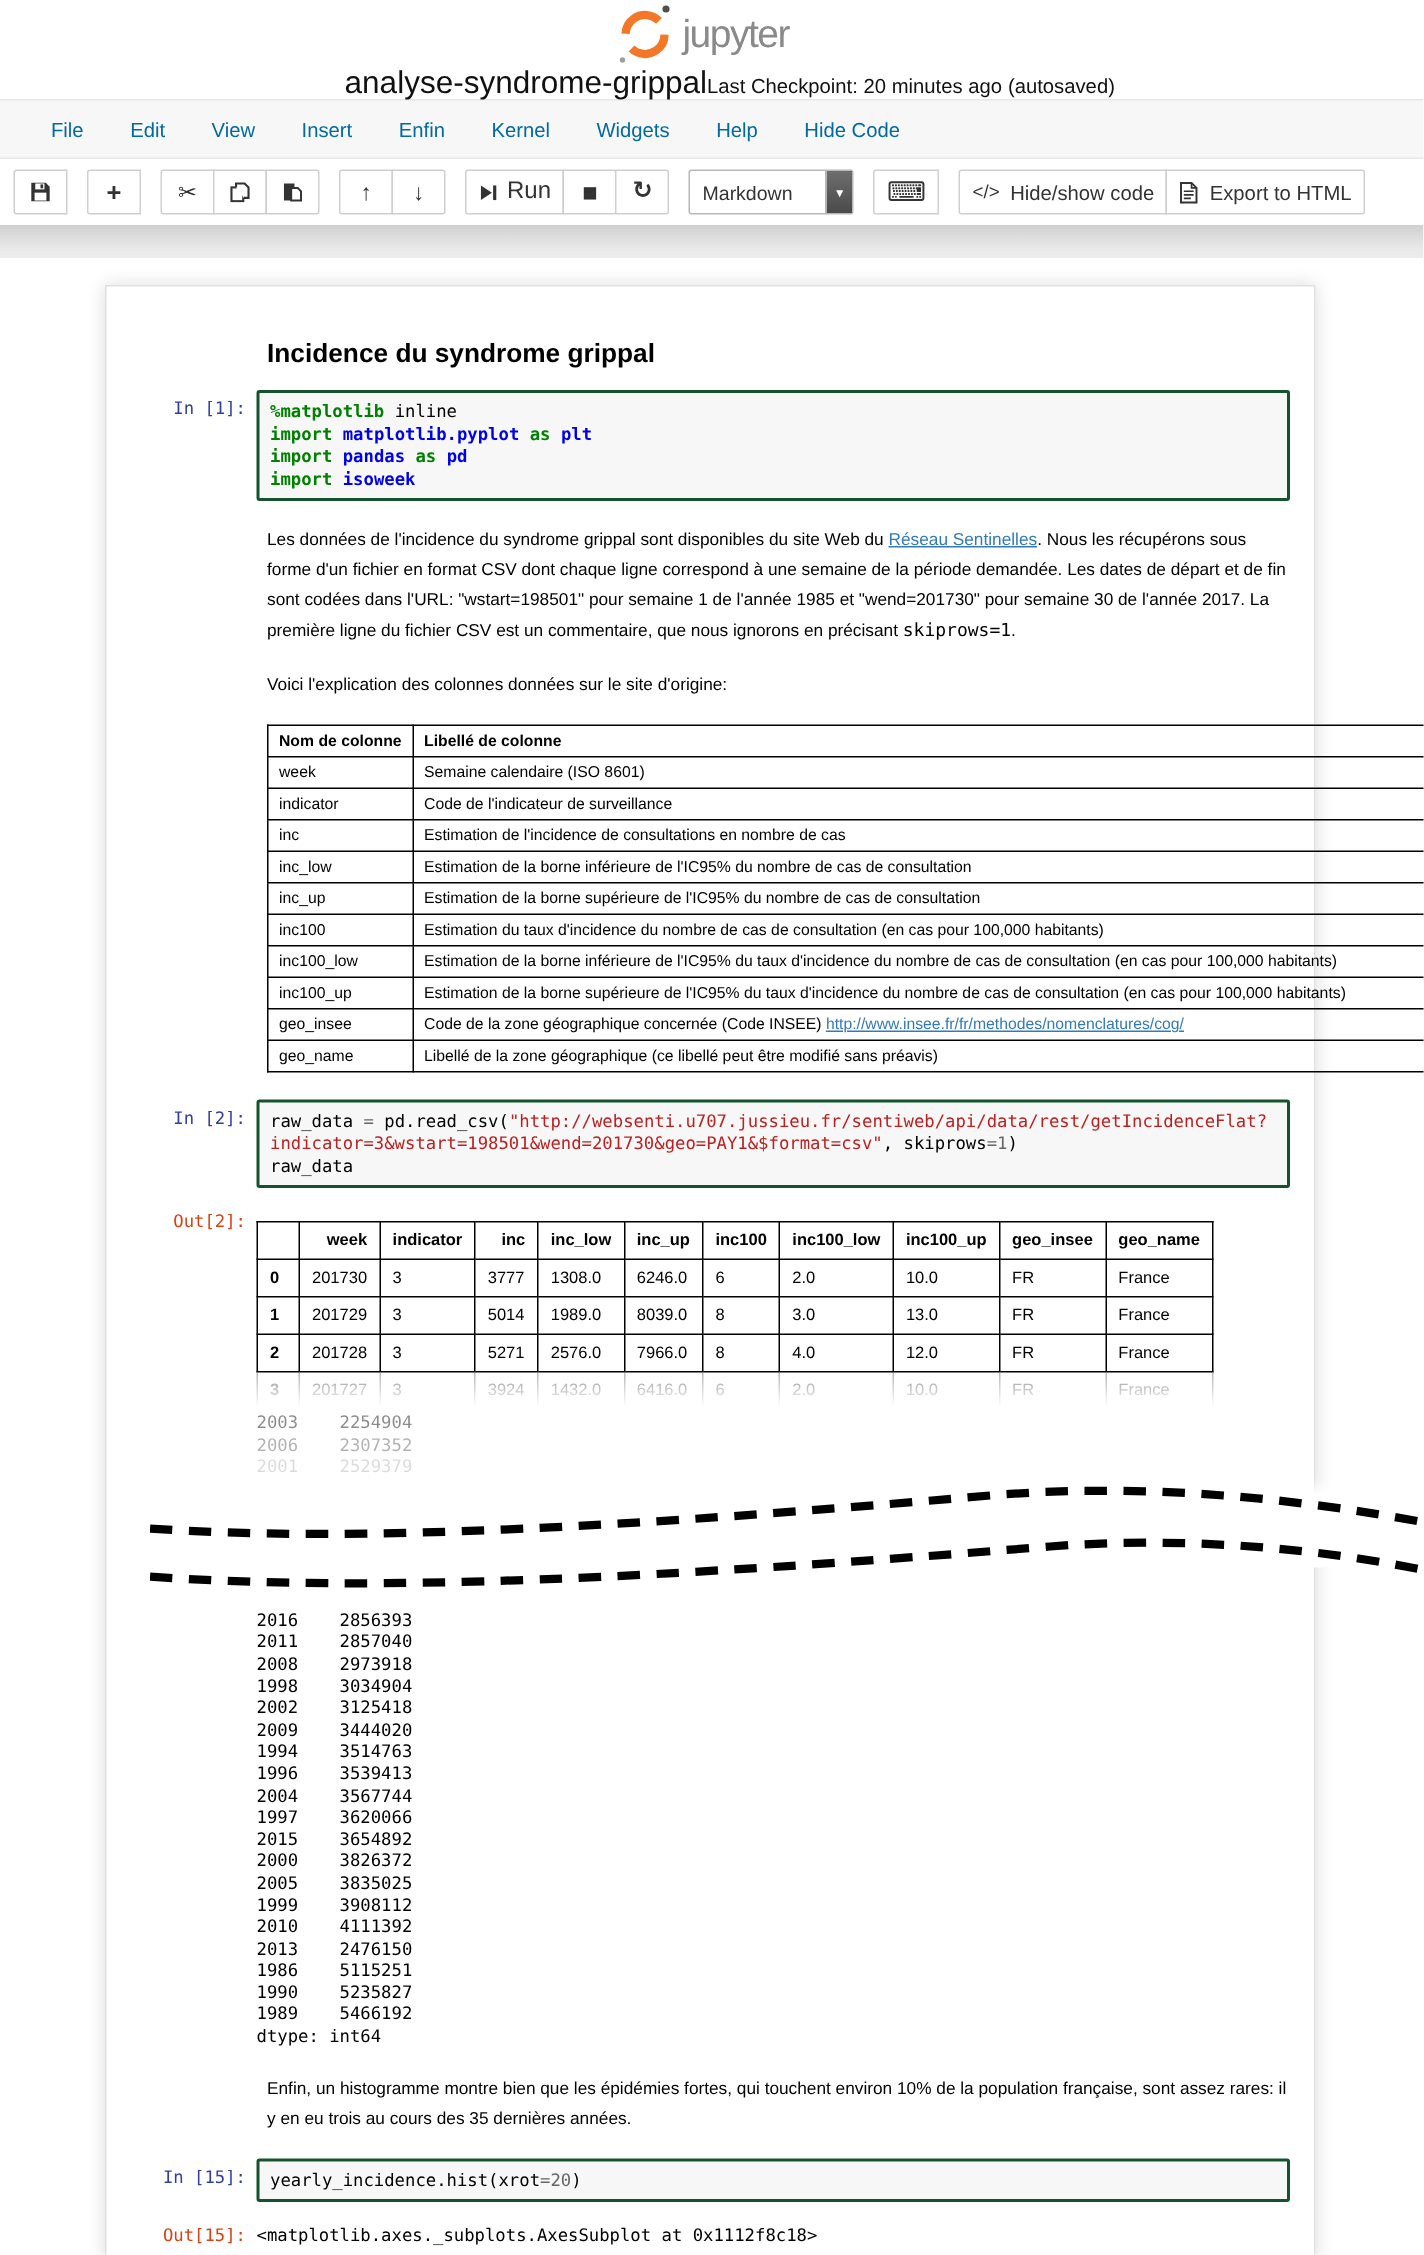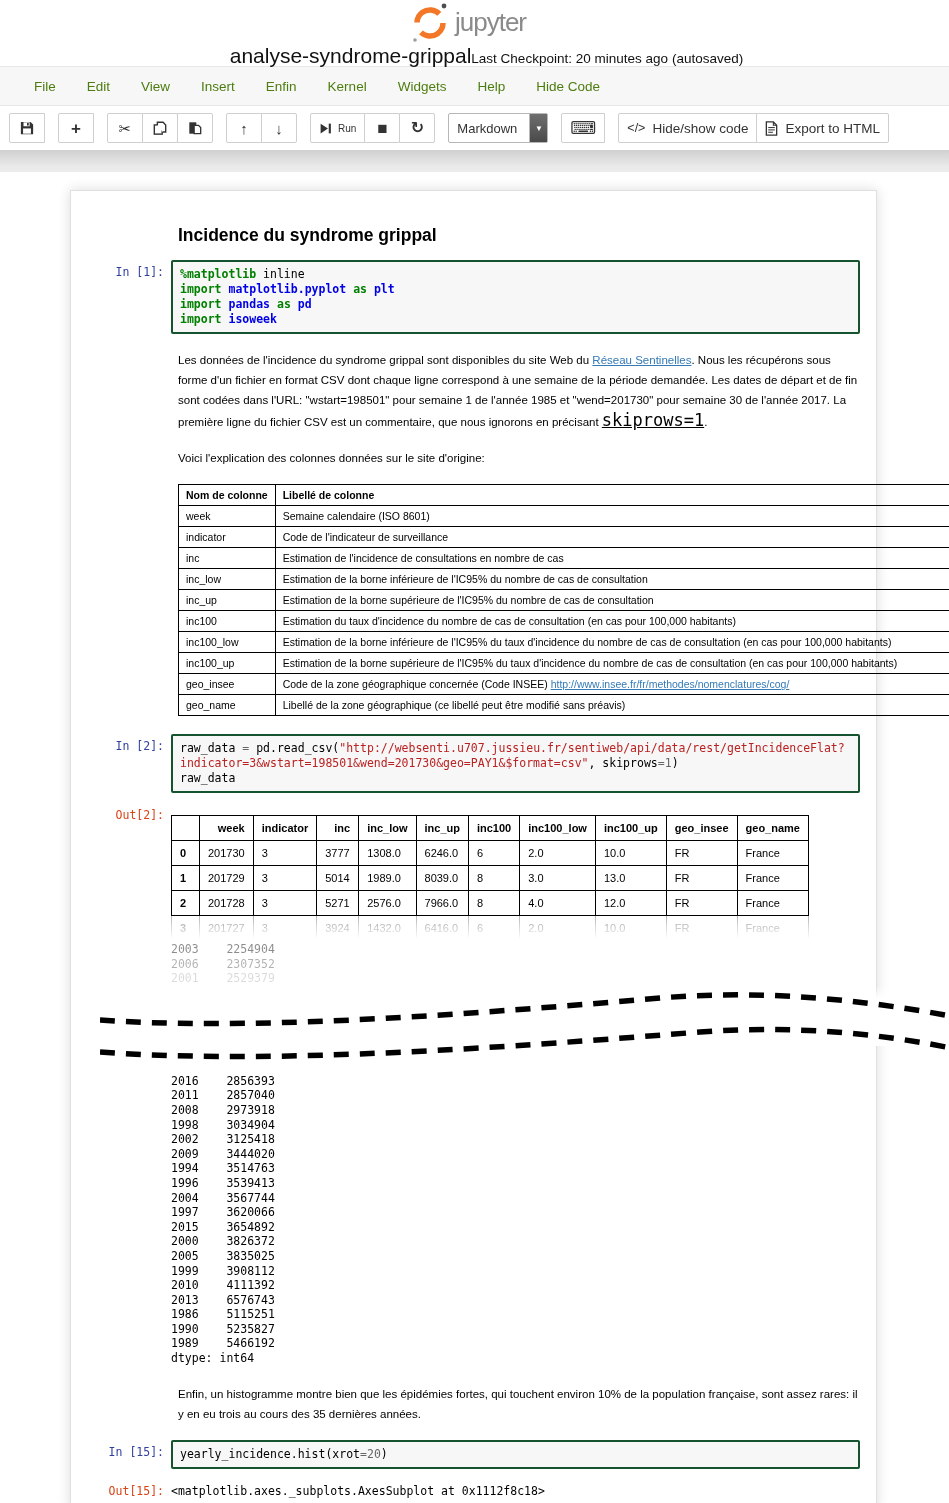--- a/index.html
+++ b/index.html
@@ -13,32 +13,32 @@
   .logo { display:flex; align-items:center; margin-right:38px; }
   .logo-text { font-size:26px; color:#8a8a8a; letter-spacing:-1px; margin-left:4px; }
   .title-zone { display:flex; align-items:baseline; }
   .nb-title { font-size:21px; color:#111; }
   .checkpoint { font-size:13.5px; color:#111; }
   .autosave { font-size:13.5px; color:#111; margin-left:4px; }
   
   .menubar { height:40px; background:#f7f7f7; border-top:1px solid #e7e7e7; border-bottom:1px solid #e7e7e7;
              display:flex; align-items:center; padding-left:34px; }
   .menubar ul { list-style:none; display:flex; }
-  .menubar li { font-size:13.5px; color:#4d7c0f; margin-right:31px; cursor:pointer; }
+  .menubar li { font-size:13.5px; color:#0369a1; margin-right:31px; cursor:pointer; }
   
   .toolbar { height:44px; background:#fff; display:flex; align-items:center; padding-left:9px; }
   .btn-group { display:flex; margin-right:13px; }
   .tb-btn { min-width:36px; height:30px; background:#fff; border:1px solid #cfcfcf; border-radius:2px;
             display:flex; align-items:center; justify-content:center; color:#333; font-size:14px; cursor:pointer; padding:0 8px; }
   .btn-group .tb-btn + .tb-btn { margin-left:-1px; border-radius:0 2px 2px 0; }
   .btn-group .tb-btn:first-child { border-radius:2px 0 0 2px; }
   .tb-btn svg { display:block; }
   .tb-btn .glyph { font-size:15px; line-height:1; }
-  .run-label { margin-left:6px; font-size:10px; }
-  .cell-type-select { width:100px; height:30px; border:1px solid #b7b7b7; border-radius:2px; background:#fff;
+  .run-label { margin-left:6px; font-size:16px; }
+  .cell-type-select { width:110px; height:30px; border:1px solid #b7b7b7; border-radius:2px; background:#fff;
     display:flex; align-items:center; justify-content:space-between; margin-right:13px; cursor:pointer; }
   .cell-type-select .val { font-size:13px; color:#333; padding-left:8px; }
   .select-arrow { width:18px; height:28px; background:linear-gradient(#6e6e6e,#4a4a4a); color:#fff; font-size:8px;
     display:flex; align-items:center; justify-content:center; border-left:1px solid #b7b7b7; }
   .wide-btn { font-size:13.5px; white-space:nowrap; }
   .wide-btn .ic { margin-right:7px; font-size:12.5px; color:#333; }
   
   .band { height:22px; background:linear-gradient(#d0d0d0,#eaeaea 75%,#ececec); }
   
   .nb-container { position:absolute; left:70px; top:190px; width:807px; height:1320px; background:#fff;
@@ -54,21 +54,21 @@
   .codebox { background:#f7f7f7; border:2px solid #14532d; border-radius:2px; padding:5px 7px;
     font-family:"DejaVu Sans Mono","Liberation Mono",monospace; font-size:11.5px; line-height:15px; }
   .cm-line { white-space:pre-wrap; overflow-wrap:anywhere; }
   .tok-kw { color:#008000; font-weight:bold; }
   .tok-nn { color:#0000e6; font-weight:bold; }
   .tok-st { color:#ba2121; }
   .tok-nu, .tok-op { color:#666666; }
   .tok-tx { color:#000; }
   .para { font-size:11.5px; line-height:20px; color:#000; margin-bottom:16px; }
   .para a { color:#337ab7; text-decoration:underline; }
-  .inline-code { font-family:"DejaVu Sans Mono","Liberation Mono",monospace; font-size:17px;text-decoration:underline; }
+  .inline-code { font-family:"DejaVu Sans Mono","Liberation Mono",monospace; font-size:12px; }
   
   table.mdtable { border-collapse:collapse; font-size:10.5px; margin-bottom:18px; width:797px; }
   table.mdtable th, table.mdtable td { border:1px solid #000; padding:4px 7px; text-align:left; vertical-align:top; }
   table.mdtable th { font-weight:bold; }
   table.mdtable td:first-child, table.mdtable th:first-child { width:88px; white-space:nowrap; }
   table.mdtable a { color:#337ab7; text-decoration:underline; }
   
   .df-wrap { position:relative; margin-top:12px; }
   table.df { border-collapse:collapse; font-size:11px; font-family:"Liberation Sans","DejaVu Sans",sans-serif; }
   table.df th, table.df td { border:1px solid #000; padding:6px 8px; text-align:left; }
@@ -393,21 +393,21 @@
           <div class="mono-out">2009    3444020</div>
           <div class="mono-out">1994    3514763</div>
           <div class="mono-out">1996    3539413</div>
           <div class="mono-out">2004    3567744</div>
           <div class="mono-out">1997    3620066</div>
           <div class="mono-out">2015    3654892</div>
           <div class="mono-out">2000    3826372</div>
           <div class="mono-out">2005    3835025</div>
           <div class="mono-out">1999    3908112</div>
           <div class="mono-out">2010    4111392</div>
-          <div class="mono-out">2013    6576743</div>
+          <div class="mono-out">2013    2476150</div>
           <div class="mono-out">1986    5115251</div>
           <div class="mono-out">1990    5235827</div>
           <div class="mono-out">1989    5466192</div>
         </div>
       <div class="mono-out">dtype: int64</div>
     </div>
   </div>
 
   <div class="md" style="margin-top:18px">
     <p class="para">Enfin, un histogramme montre bien que les épidémies fortes, qui touchent environ 10% de la population française, sont assez rares: il y en eu trois au cours des 35 dernières années.</p>

